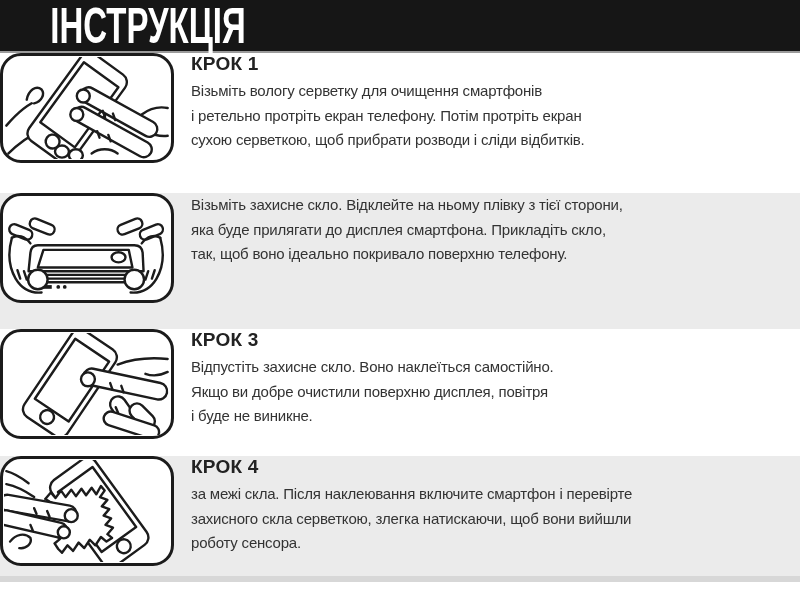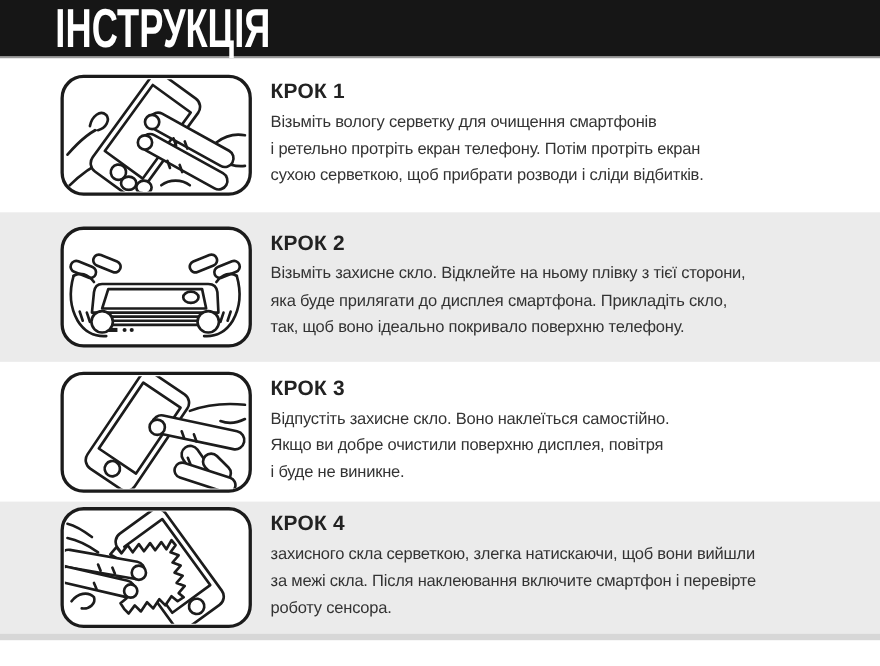--- a/index.html
+++ b/index.html
@@ -10,21 +10,21 @@
   .header{
     height:53px;background:#161616;border-bottom:2px solid #9b9b9b;
     display:flex;align-items:center;box-sizing:border-box;
   }
   .header-title{
     color:#ffffff;font-size:50px;font-weight:700;line-height:1;
     transform:scaleX(.66);transform-origin:center;white-space:nowrap;
     letter-spacing:0px;
   }
   .step-row{
-    display:flex;align-items:center;padding-left:55px;box-sizing:border-box;
+    display:flex;box-sizing:border-box;
     background:#ffffff;
   }
   .step-row.alt{background:#ebebeb;}
   .r1{height:140px;} .r2{height:136px;} .r3{height:127px;} .r4{height:120px;}
   .illus{
     width:174px;height:110px;box-sizing:border-box;flex:none;
     border:3px solid #1b1b1b;border-radius:21px;background:#ffffff;
     overflow:hidden;display:flex;align-items:center;justify-content:center;
   }
   .illus svg{width:166px;height:102px;display:block;}
@@ -116,21 +116,20 @@
           <circle cx="34" cy="89" r="10.5" fill="#fff"></circle>
           <path d="M12,79 l3,9 M19,80 l3,9"></path>
           <path d="M166,44 C170,58 170,74 162,88 C156,98 146,104 134,103"></path>
           <path d="M166,44 C160,40 152,42 146,50"></path>
           <circle cx="138" cy="89" r="10.5" fill="#fff"></circle>
           <path d="M160,79 l-3,9 M153,80 l-3,9"></path>
         </g>
       </svg>
     </div>
     <div class="step-text">
-      <div class="step-title">КРОК 2</div>
       <div class="step-line">Візьміть захисне скло. Відклейте на ньому плівку з тієї сторони,</div>
       <div class="step-line">яка буде прилягати до дисплея смартфона. Прикладіть скло,</div>
       <div class="step-line">так, щоб воно ідеально покривало поверхню телефону.</div>
     </div>
   </div>
 
   <div class="step-row r3">
     <div class="illus">
       <svg viewBox="0 0 174 110">
         <g class="art">
@@ -191,21 +190,21 @@
             </g>
           <circle cx="62" cy="78" r="6.5" fill="#fff"></circle>
           <path d="M4,88 C10,80 20,78 26,84 C28,90 22,96 14,95" fill="#fff"></path>
           <path d="M30,52 l2.5,6 M44,55 l2.5,6"></path>
           <path d="M26,70 l2.5,6"></path>
         </g>
       </svg>
     </div>
     <div class="step-text">
       <div class="step-title">КРОК 4</div>
+      <div class="step-line">за межі скла. Після наклеювання включите смартфон і перевірте</div>
       <div class="step-line">захисного скла серветкою, злегка натискаючи, щоб вони вийшли</div>
-      <div class="step-line">за межі скла. Після наклеювання включите смартфон і перевірте</div>
       <div class="step-line">роботу сенсора.</div>
     </div>
   </div>
 
   <div class="bottom-strip"></div>
 
 </div>
 
 </body></html>

